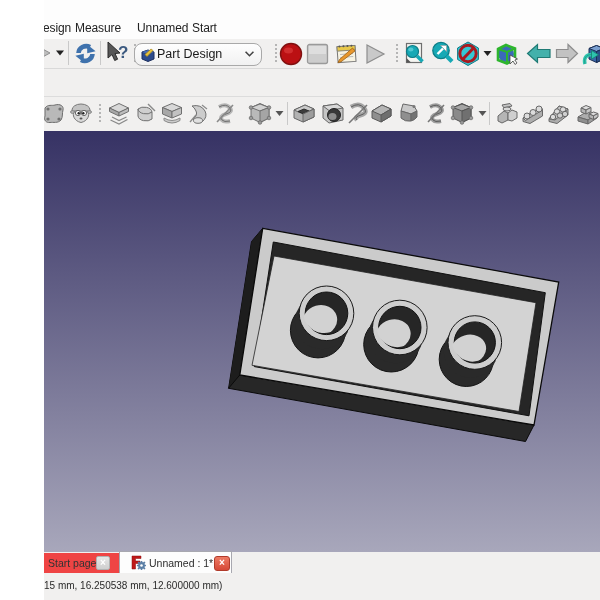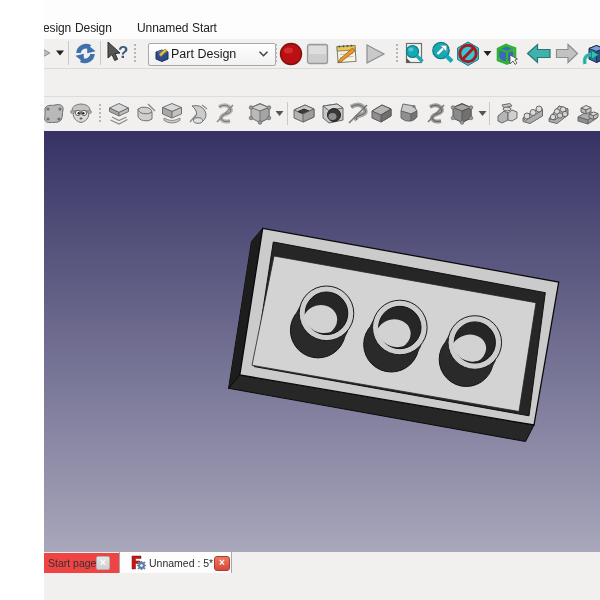--- a/index.html
+++ b/index.html
@@ -8,38 +8,38 @@
 #menubar{left:0;top:0;width:600px;height:39px;background:#fdfdfd;}
 #menubar span{position:absolute;top:21px;font-size:12px;letter-spacing:-0.1px;color:#222;}
 #tb1{left:0;top:39px;width:600px;height:29px;background:#f1f0ef;border-bottom:1px solid #d9d9d9;}
 #tbgap{left:0;top:69px;width:600px;height:27px;background:#f1f0ef;border-bottom:1px solid #dcdcdc;}
 #tb2{left:0;top:97px;width:600px;height:34px;background:#f1f0ef;}
 #viewport{left:0;top:131px;width:600px;height:421px;background:linear-gradient(#363264,#a8a7bb);}
 #statusbar{left:0;top:574px;width:600px;height:26px;background:#f1f0ef;}
 .sep{position:absolute;width:1px;background:#c9c9c9;}
 .handle{position:absolute;width:2px;background-image:repeating-linear-gradient(#b5b5b5 0 2px,transparent 2px 4px);}
 .ico{position:absolute;}
-#combo{position:absolute;left:104px;top:43px;width:126px;height:21px;background:linear-gradient(#fefefe,#f1f1f1);border:1px solid #a9a9a9;border-radius:2px;}
+#combo{position:absolute;left:90px;top:43px;width:126px;height:21px;background:linear-gradient(#fefefe,#f1f1f1);border:1px solid #a9a9a9;border-radius:8px;}
 #combo .ct{position:absolute;left:22px;top:3px;font-size:12.5px;color:#1a1a1a;}
 #combo .chev{position:absolute;right:7px;top:7px;width:9px;height:6px;}
 .tab{position:absolute;font-size:10.5px;color:#333;}
 #tab1{left:0;top:553px;width:75px;height:20px;background:#ef4444;border-right:1px solid #9f9fae;}
 #tab1 .tx{position:absolute;left:4px;top:4px;}
 #tab1 .cl{position:absolute;left:52px;top:3px;width:12px;height:12px;background:linear-gradient(#e6e6e6,#cfcfcf);border:1px solid #b2b2b2;border-radius:2px;color:#fff;font-size:10px;font-weight:bold;text-align:center;line-height:11px;}
 #tab2{left:75px;top:551px;width:113px;height:22px;background:#fdfdfd;border:1px solid #a8a8b0;border-bottom:none;box-sizing:border-box;}
 #tab2 .tx{position:absolute;left:29px;top:5px;color:#2b2b2b;}
 #tab2 .cl{position:absolute;left:94px;top:4px;width:14px;height:13px;background:linear-gradient(#ee7a63,#d64937);border:1px solid #b03a2a;border-radius:3px;color:#fff;font-size:10px;font-weight:bold;text-align:center;line-height:12px;}
 #status-text{position:absolute;left:0px;top:580px;font-size:10px;color:#2a2a2a;}
 </style>
 </head>
 <body>
 <div id="app">
   <div class="abs" id="menubar">
     <span style="left:-1px">esign</span>
-    <span style="left:31px">Design</span>
+    <span style="left:31px">Measure</span>
     <span style="left:93px">Unnamed</span>
     <span style="left:148px">Start</span>
   </div>
 
   <div class="abs" id="tb1"></div>
   <div class="abs" id="tbgap"></div>
   <div class="abs" id="tb2"></div>
 
   <svg class="ico" style="left:-8px;top:42px" width="16" height="22" viewBox="0 0 16 22">
     <polygon points="1,4 14,11 1,18" fill="#bdbdbd" stroke="#8f8f8f"></polygon>
@@ -397,18 +397,19 @@
         <rect x="9.7" y="13.1" width="1.6" height="1.9" rx="0.5"></rect>
         <rect x="5.9" y="9.7" width="2" height="1.6" rx="0.5"></rect>
         <rect x="13.1" y="9.7" width="1.9" height="1.6" rx="0.5"></rect>
         <rect x="12.4" y="6.8" width="1.8" height="1.8" rx="0.5" transform="rotate(45 13.3 7.7)"></rect>
         <rect x="6.8" y="12.4" width="1.8" height="1.8" rx="0.5" transform="rotate(45 7.7 13.3)"></rect>
         <rect x="6.8" y="6.8" width="1.8" height="1.8" rx="0.5" transform="rotate(45 7.7 7.7)"></rect>
         <rect x="12.4" y="12.4" width="1.8" height="1.8" rx="0.5" transform="rotate(45 13.3 13.3)"></rect>
       </g>
       <circle cx="10.5" cy="10.5" r="1.3" fill="#fff"></circle>
     </svg>
-    <span class="tx">Unnamed : 5*</span>
+    <span class="tx">Unnamed : 1*</span>
       <span class="cl">×</span>
   </div>
 
   <div class="abs" id="statusbar"></div>
+  <span id="status-text">15 mm, 16.250538 mm, 12.600000 mm)</span>
 </div>
 
 </body></html>

